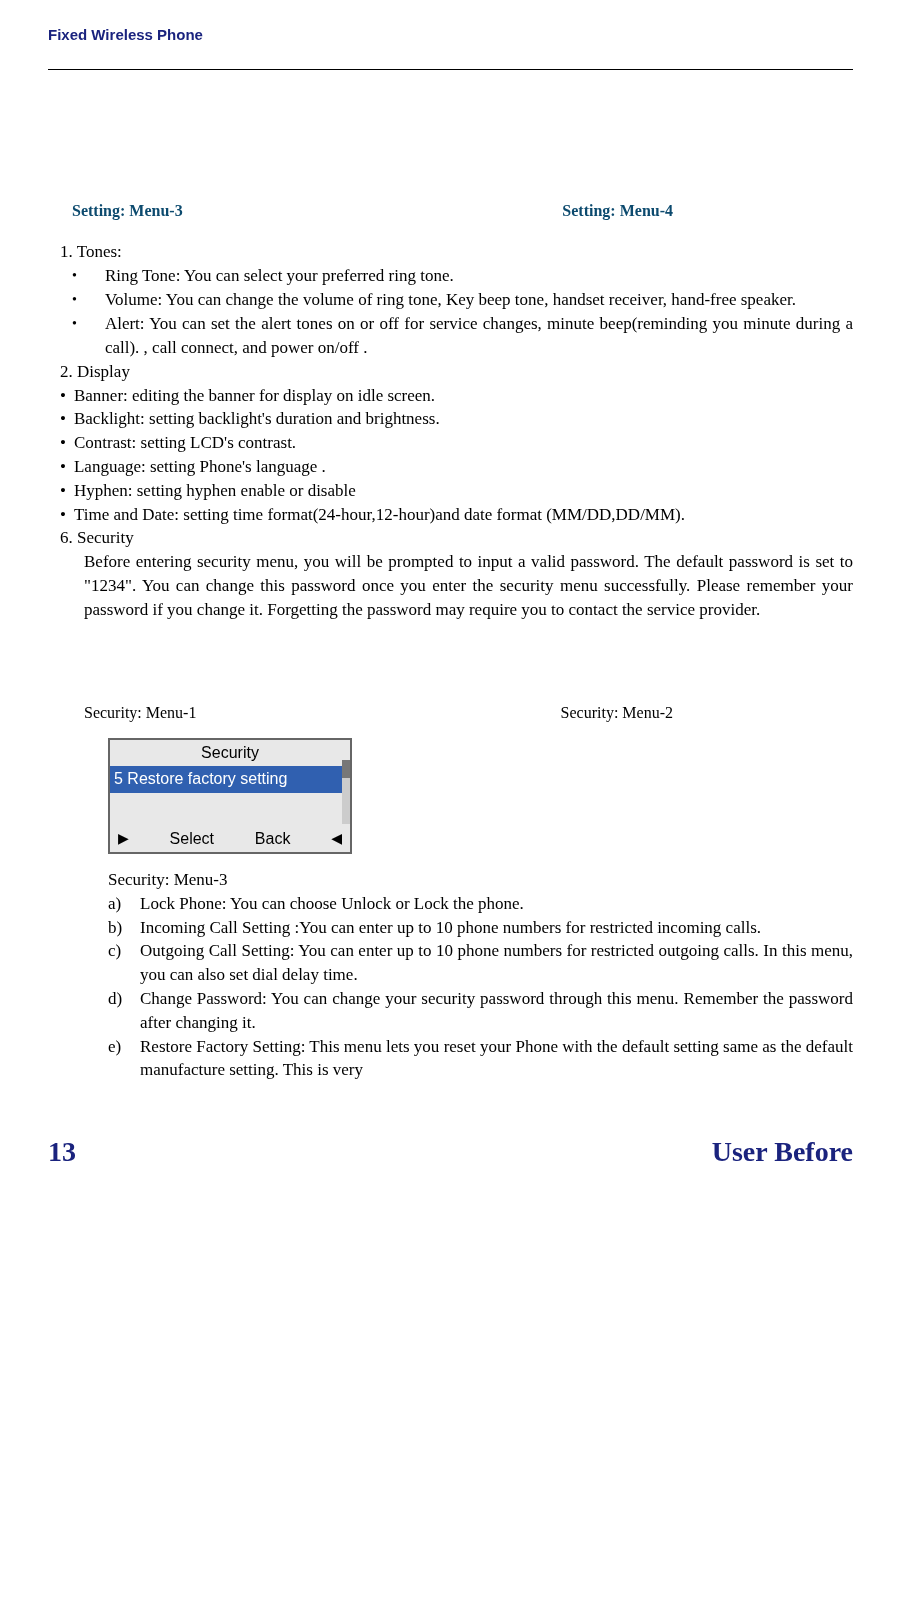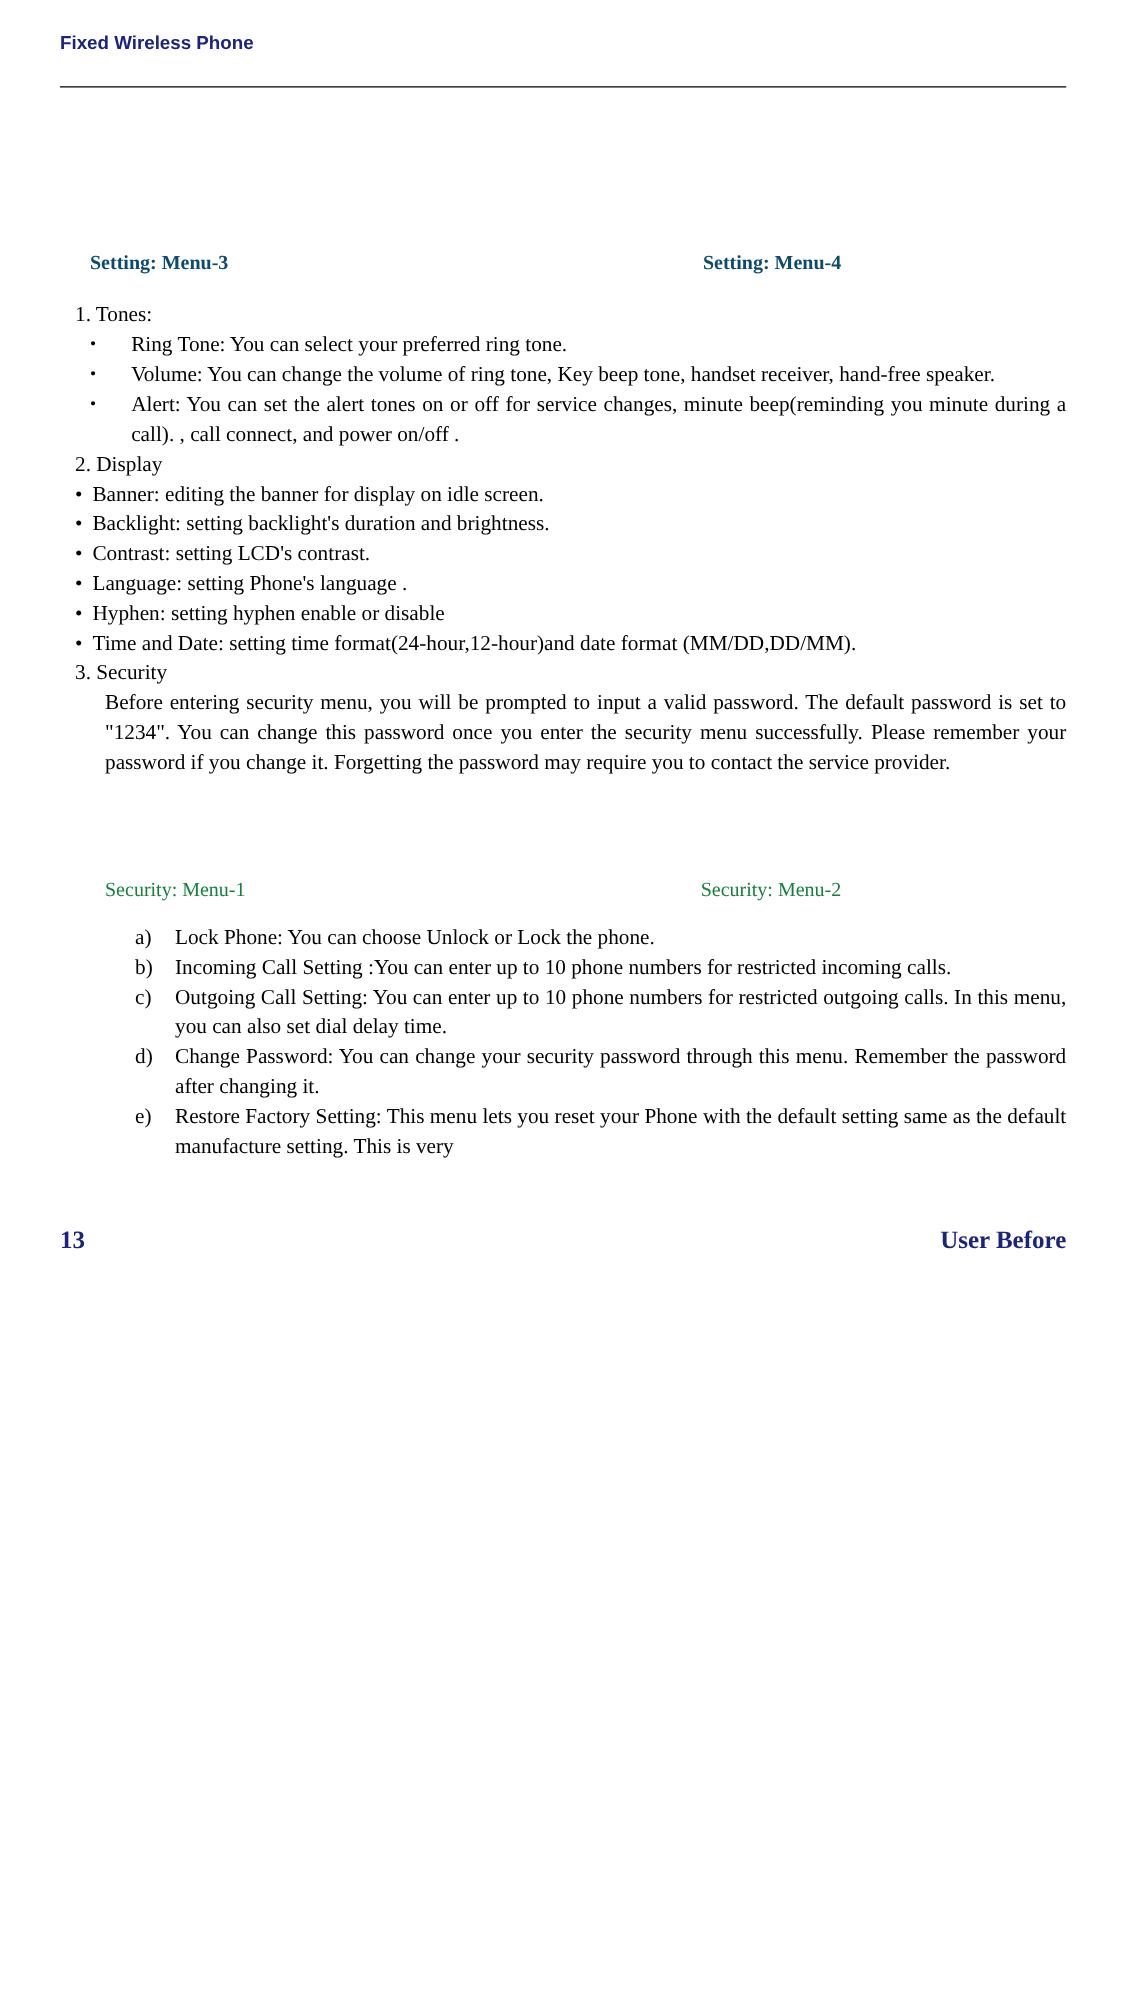--- a/index.html
+++ b/index.html
@@ -22,21 +22,21 @@
       color: #0c4a6e;
       font-weight: bold;
       display: flex;
       justify-content: space-between;
       padding-left: 24px;
       padding-right: 180px;
       margin-bottom: 18px;
       font-size: 16px;
     }
     .menu-labels-plain {
-      color: #15803d;
+      color: #000000;
       font-weight: normal;
       display: flex;
       justify-content: space-between;
       padding-left: 36px;
       padding-right: 180px;
       margin-bottom: 14px;
       font-size: 16px;
     }
     .content {
       font-size: 17px;
@@ -138,21 +138,21 @@
     .lettered .txt {
       flex: 1;
       text-align: justify;
     }
     .footer {
       display: flex;
       justify-content: space-between;
       margin-top: 50px;
       color: #1a237e;
       font-weight: bold;
-      font-size: 20px;
+      font-size: 28px;
     }
   </style>
 </head>
 <body>
 
 <div class="header-title">Fixed Wireless Phone</div>
 
 <div class="menu-labels">
   <span>Setting: Menu-3</span>
   <span>Setting: Menu-4</span>
@@ -193,30 +193,46 @@
   </div>
   <div class="bullet-large">
     <span class="dot">•</span>
     <span class="txt">Hyphen: setting hyphen enable or disable</span>
   </div>
   <div class="bullet-large">
     <span class="dot">•</span>
     <span class="txt">Time and Date: setting time format(24-hour,12-hour)and date format (MM/DD,DD/MM).</span>
   </div>
 
-  <div class="num-item">3.   Security</div>
+  <div class="num-item">6.   Security</div>
   <div class="num-body">Before entering security menu, you will be prompted to input a valid password. The default password is set to "1234". You can change this password once you enter the security menu successfully. Please remember your password if you change it.  Forgetting the password may require you to contact the service provider.</div>
 
   <div style="height:80px"></div>
 
   <div class="menu-labels-plain">
     <span>Security: Menu-1</span>
     <span>Security: Menu-2</span>
   </div>
 
+  <div class="sec-menu-3">
+    <div class="screenshot">
+      <div class="sh-title">Security</div>
+      <div class="sh-highlight">5 Restore factory setting</div>
+      <div class="sh-scroll">
+        <div class="sh-thumb"></div>
+      </div>
+      <div class="sh-bottom">
+        <span class="arrow-r">▶</span>
+        <span>Select</span>
+        <span>Back</span>
+        <span class="arrow-l">◀</span>
+      </div>
+    </div>
+    <div style="margin-top:14px">Security: Menu-3</div>
+  </div>
 
   <div class="lettered">
     <span class="letter">a)</span>
     <span class="txt">Lock Phone: You can choose Unlock or Lock the phone.</span>
   </div>
   <div class="lettered">
     <span class="letter">b)</span>
     <span class="txt">Incoming Call Setting :You can enter up to 10 phone numbers for restricted incoming calls.</span>
   </div>
   <div class="lettered">

